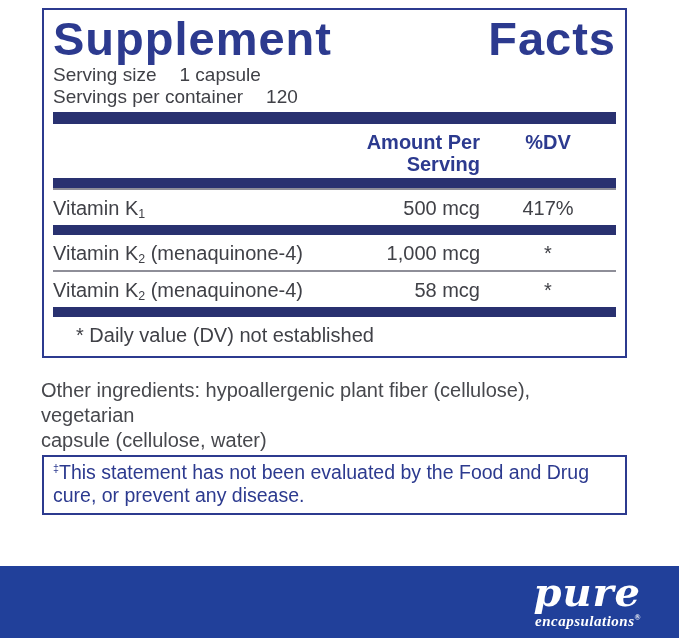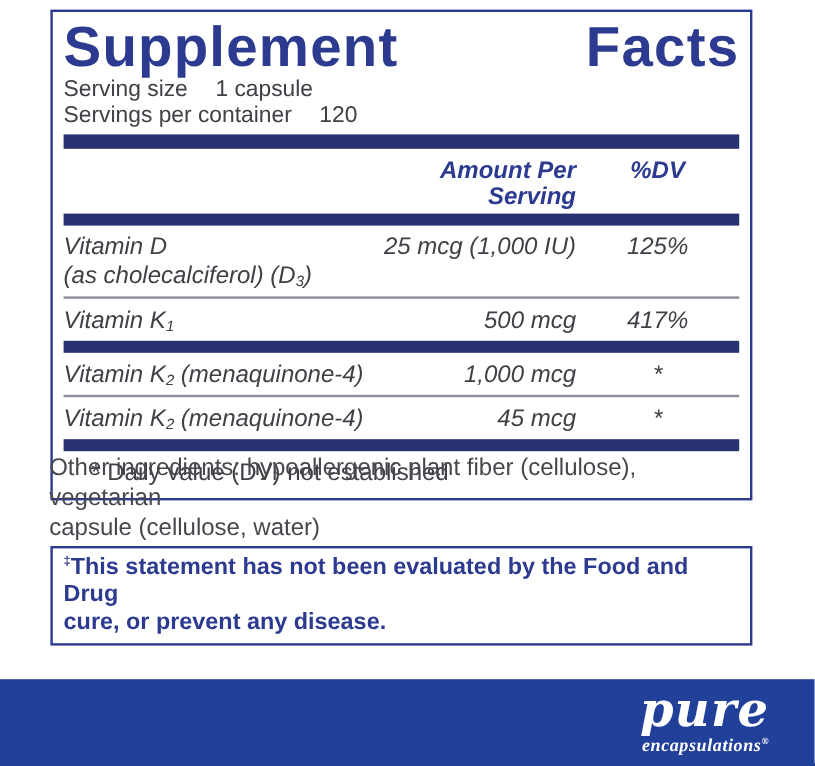--- a/index.html
+++ b/index.html
@@ -22,42 +22,42 @@
   }
   .title{
     display:flex;justify-content:space-between;align-items:baseline;
     color:var(--navy);font-weight:bold;font-size:47px;line-height:50px;
     letter-spacing:1px;margin-top:2px;
   }
   .serving{color:var(--gray);font-size:19px;line-height:22px;}
   .serving .val{margin-left:23px;}
   .bar{height:12px;background:var(--bar);margin-top:5px;}
   .bar.thin-top{margin-top:4px;}
-  .grid{display:grid;grid-template-columns:1fr 170px 136px;align-items:start;font-style:italic;}
+  .grid{display:grid;grid-template-columns:1fr 170px 136px;align-items:start;}
   .grid .amt{text-align:right;}
   .grid .dv{text-align:center;}
   .hdr-row{padding:7px 0 3px 0;color:var(--navy);font-weight:bold;font-size:20px;line-height:22px;}
   .hbar{height:10px;background:var(--bar);}
   .nrow{color:var(--gray);font-size:20px;line-height:24px;padding:6px 0 5px 0;}
   .nrow .line2{font-size:20px;line-height:24px;}
   .thinline{height:0;border-top:2px solid var(--thin);}
   sub{font-size:0.62em;vertical-align:-0.22em;line-height:0;}
   .footnote{color:var(--gray);font-size:20px;line-height:22px;padding:7px 0 2px 23px;}
 
   
   .other{
     position:absolute;left:41px;top:378px;width:582px;
     color:#47484d;font-size:20px;line-height:25px;
   }
 
   
   .disclaimer{
     position:absolute;left:42px;top:455px;width:585px;box-sizing:border-box;
     border:2px solid var(--navy);padding:4px 9px 6px 9px;
-    color:var(--navy);font-weight:bold;font-size:19.5px;line-height:23px;
+    color:var(--navy);font-weight:normal;font-size:19.5px;line-height:23px;
     background:#ffffff;
   }
   .disclaimer sup{font-size:0.55em;vertical-align:super;line-height:0;}
 
   
   .footer-band{
     position:absolute;left:0;top:566px;width:679px;height:72px;
     background:var(--band);
   }
   .brand{
@@ -89,30 +89,20 @@
     <div class="bar thin-top"></div>
 
     <div class="grid hdr-row">
       <span></span>
       <span class="amt">Amount Per Serving</span>
       <span class="dv">%DV</span>
     </div>
 
     <div class="hbar"></div>
 
-    <div class="grid nrow">
-      <span>
-        <span>Vitamin D</span><sub></sub><span></span>
-        <div class="line2">
-          <span>(as cholecalciferol) (D</span><sub>3</sub><span>)</span>
-        </div>
-      </span>
-      <span class="amt">25 mcg (1,000 IU)</span>
-      <span class="dv">125%</span>
-    </div>
 
     <div class="thinline"></div>
 
     <div class="grid nrow">
       <span>
         <span>Vitamin K</span><sub>1</sub><span></span>
       </span>
       <span class="amt">500 mcg</span>
       <span class="dv">417%</span>
     </div>
@@ -126,21 +116,21 @@
       <span class="amt">1,000 mcg</span>
       <span class="dv">*</span>
     </div>
 
     <div class="thinline"></div>
 
     <div class="grid nrow">
       <span>
         <span>Vitamin K</span><sub>2</sub><span> (menaquinone-4)</span>
       </span>
-      <span class="amt">45 mcg</span>
+      <span class="amt">58 mcg</span>
       <span class="dv">*</span>
     </div>
 
     <div class="hbar"></div>
 
     <div class="footnote">* Daily value (DV) not established</div>
   </div>
 
   <div class="other">
     <div>Other ingredients: hypoallergenic plant fiber (cellulose), vegetarian</div>

